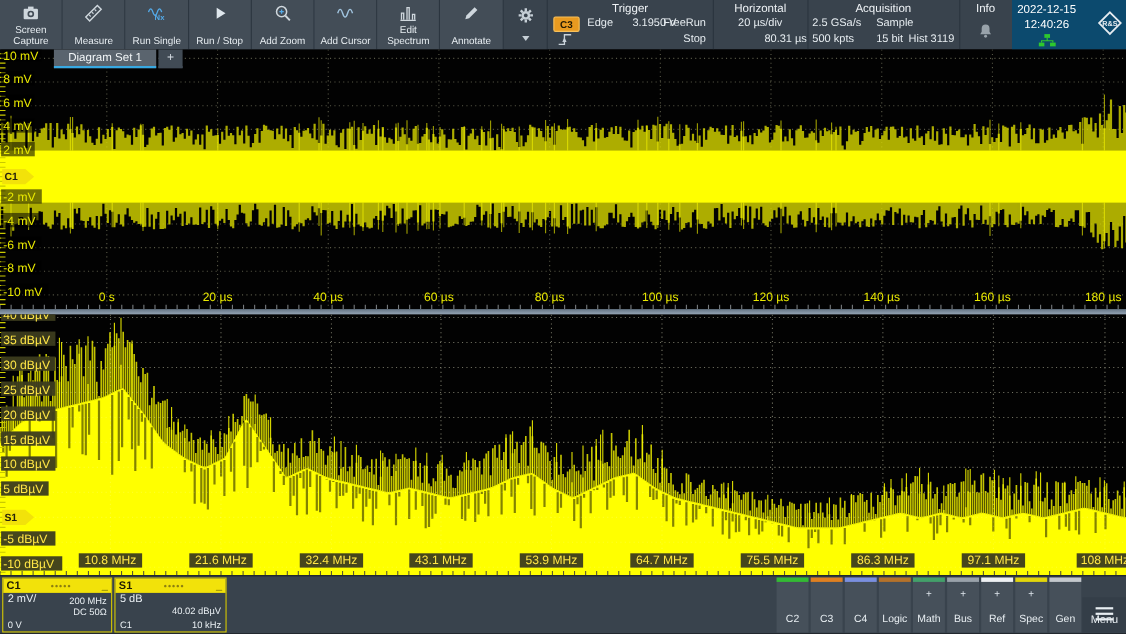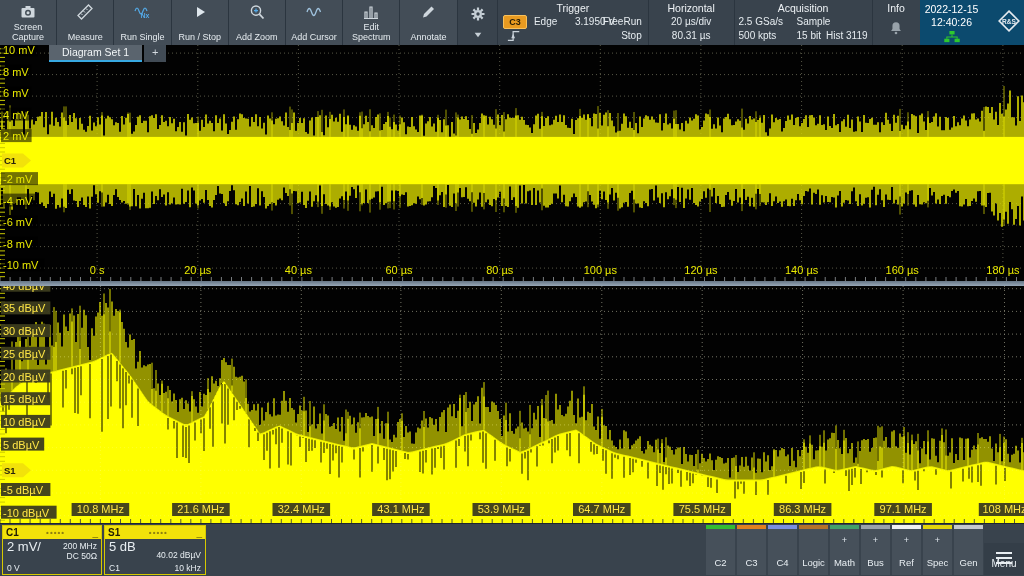--- a/index.html
+++ b/index.html
@@ -39,21 +39,21 @@
   #chart-spec{position:absolute;top:286px;left:0;width:1024px;height:237px;background:#020202;}
   #chart-time svg,#chart-spec svg{position:absolute;top:0;left:0;}
 
   
   #bottombar{position:absolute;top:523px;left:0;width:1024px;height:53px;background:#39434d;border-top:1px solid #1e262e;box-sizing:border-box;}
   .sig{position:absolute;top:1px;height:50px;border:1px solid #d6c900;background:#39434d;box-sizing:border-box;cursor:pointer;}
   .sig-head{height:13px;background:#f2e20a;color:#201c03;font-size:10px;font-weight:bold;display:flex;align-items:center;padding:0 3px;}
   .sig-grip{flex:1;text-align:center;color:#8d7f10;font-size:8px;letter-spacing:1px;line-height:8px;}
   .sig-min{font-weight:bold;}
   .sig-body{position:relative;height:35px;color:#e8eef2;}
-  .sig-scale{position:absolute;left:4px;top:0px;font-size:13px;text-align:center;}
+  .sig-scale{position:absolute;left:4px;top:0px;font-size:10px;text-align:center;}
   .sig-r1{position:absolute;right:4px;top:2px;font-size:8.5px;text-align:right;line-height:10px;}
   .sig-bl{position:absolute;left:4px;bottom:1px;font-size:8.5px;}
   .sig-br{position:absolute;right:4px;bottom:1px;font-size:8.5px;}
   .ch-btn{position:absolute;bottom:1px;width:29px;height:50px;background:#46505a;cursor:pointer;}
   .stripe{position:absolute;top:0;left:0;right:0;height:4px;}
   .ch-plus{position:absolute;top:10px;left:0;width:100%;text-align:center;font-size:9px;color:#dfe6ec;}
   .ch-label{position:absolute;bottom:7px;left:0;width:100%;text-align:center;font-size:9.5px;color:#e8eef2;}
   #menu-btn{position:absolute;right:0;bottom:1px;width:40px;height:32px;background:#343e48;cursor:pointer;}
   #menu-btn .bars{position:absolute;top:9px;left:12px;width:16px;}
   #menu-btn .bars div{height:2px;background:#e8eef2;margin-bottom:3px;}
@@ -142,21 +142,21 @@
       </svg>
       <span class="hval" style="left:36px;top:16px">Edge</span>
       <span class="hval" style="left:77px;top:16px">3.1950 V</span>
       <span class="hval" style="right:6px;top:16px">FreeRun</span>
       <span class="hval" style="right:6px;top:30px">Stop</span>
     </section>
 
     <section class="hsec" id="sec-horizontal">
       <div class="sec-title">Horizontal</div>
       <span class="hval" style="left:0;width:100%;text-align:center;top:16px">20 µs/div</span>
-      <span class="hval" style="left:0;width:100%;text-align:center;top:30px">80.31 µs</span>
+      <span class="hval" style="left:0;width:100%;text-align:right;top:30px">80.31 µs</span>
     </section>
 
     <section class="hsec" id="sec-acquisition">
       <div class="sec-title">Acquisition</div>
       <span class="hval" style="left:4px;top:16px">2.5 GSa/s</span>
       <span class="hval" style="left:62px;top:16px">Sample</span>
       <span class="hval" style="left:4px;top:30px">500 kpts</span>
       <span class="hval" style="left:62px;top:30px">15 bit</span>
       <span class="hval" style="right:4px;top:30px">Hist 3119</span>
     </section>

